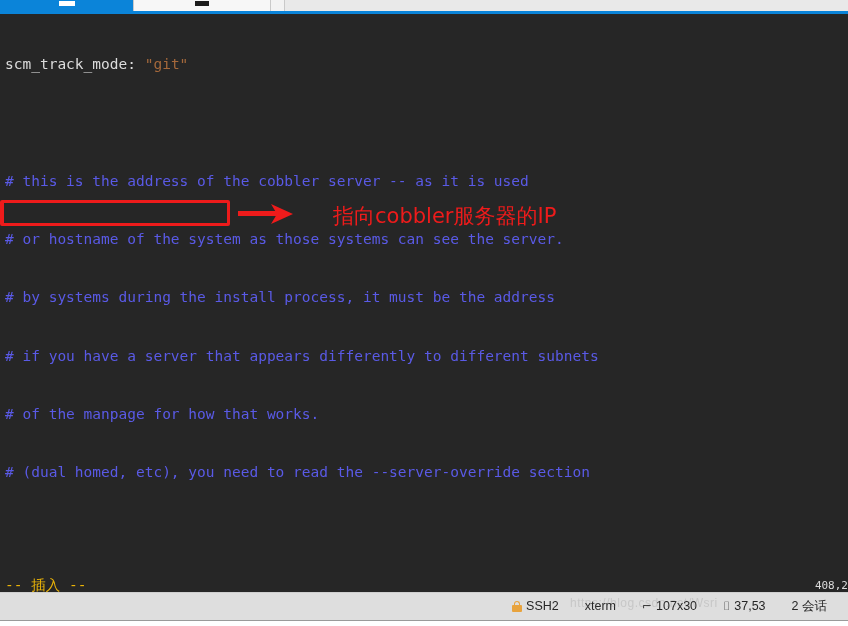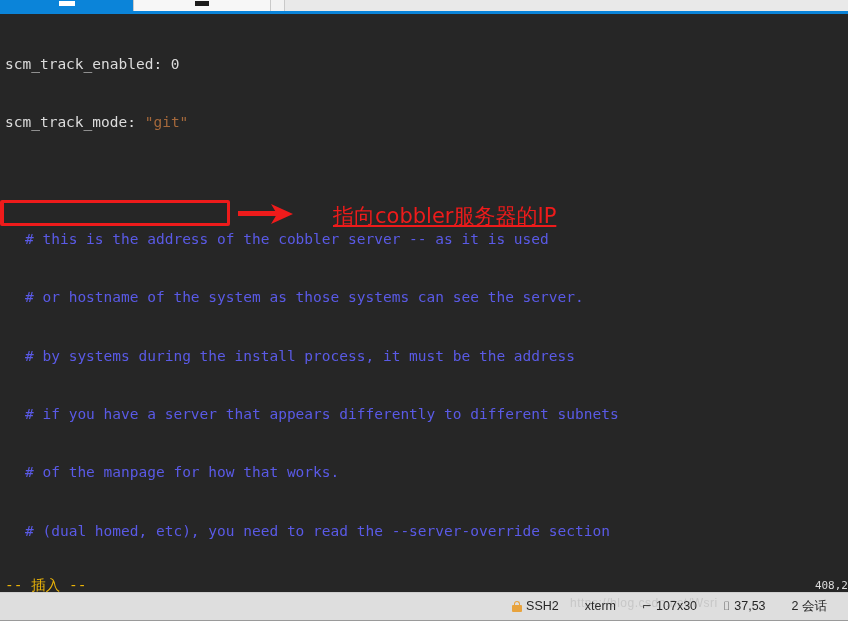--- a/index.html
+++ b/index.html
@@ -62,21 +62,21 @@
     position: absolute;
     left: 5px;
     top: 2px;
     font-family: "DejaVu Sans Mono", "Liberation Mono", monospace;
     font-size: 14.5px;
     line-height: 19.45px;
     white-space: pre;
     letter-spacing: 0px;
   }
   .ln      { display: block; height: 19.45px; color: #d7d7d7; }
-  .cmt     { color: #5a5ae6; margin-left: 20px; }
+  .cmt     { color: #5a5ae6; }
   .plain   { color: #dcdcdc; }
   .str     { color: #a4683b; }
 
   
   #term-status {
     position: absolute;
     left: 5px;
     top: 562px;
     font-family: "DejaVu Sans Mono", "Liberation Mono", monospace;
     font-size: 14.5px;
@@ -118,21 +118,20 @@
   #anno-text {
     position: absolute;
     left: 333px;
     top: 190px;
     color: #ee1b1b;
     font-family: "DejaVu Sans", sans-serif;
     font-size: 21px;
     line-height: 24px;
     white-space: nowrap;
     font-weight: 400;
-    text-decoration: underline;
   }
 
   
   #statusbar {
     position: absolute;
     left: 0; top: 592px;
     width: 848px; height: 28px;
     background: #dedede;
     border-top: 1px solid #cfcfcf;
     box-sizing: border-box;
@@ -216,21 +215,20 @@
       <span class="glyph"></span>
     </div>
   <div class="tab stub"></div>
   <div class="tab rest"></div>
 </div>
 <div id="tabbar-underline"></div>
 
 <div id="terminal">
 
   <div id="term-text">
-    <span class="ln"><span class="plain">scm_track_enabled: 0</span></span>
     <span class="ln"><span class="plain">scm_track_mode: </span><span class="str">"git"</span></span>
     <span class="ln">&nbsp;</span>
     <span class="ln"><span class="cmt"># this is the address of the cobbler server -- as it is used</span></span>
     <span class="ln"><span class="cmt"># or hostname of the system as those systems can see the server.</span></span>
     <span class="ln"><span class="cmt"># by systems during the install process, it must be the address</span></span>
     <span class="ln"><span class="cmt"># if you have a server that appears differently to different subnets</span></span>
     <span class="ln"><span class="cmt"># of the manpage for how that works.</span></span>
     <span class="ln"><span class="cmt"># (dual homed, etc), you need to read the --server-override section</span></span>
     
     

